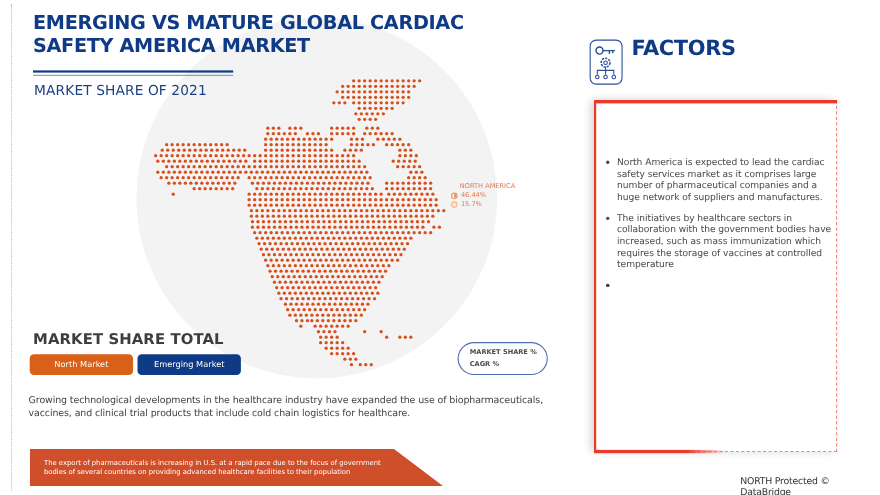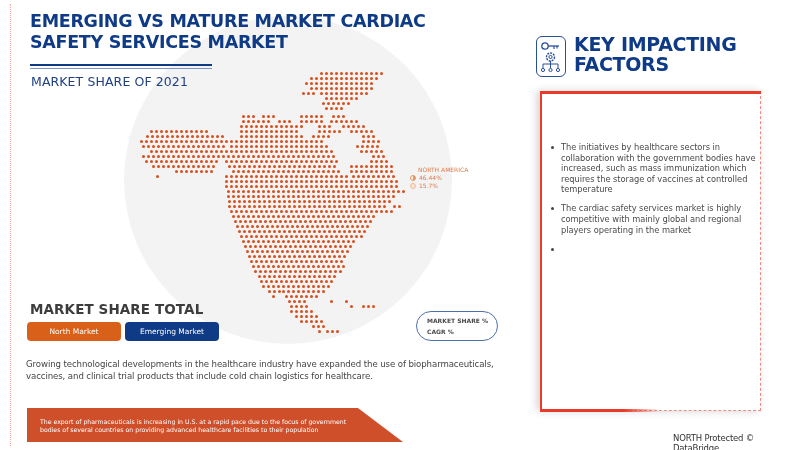--- a/index.html
+++ b/index.html
@@ -34,21 +34,21 @@
   .kif-list { position:absolute; left:551px; top:142px; width:205px; margin:0; padding:0; list-style:none; z-index:5; }
   .kif-item { position:relative; padding-left:10px; color:#4a4a4a; font-size:8.3px; line-height:10.6px; margin-bottom:8.5px; letter-spacing:-0.05px; }
   .kif-item .bullet { position:absolute; left:0; top:4px; width:3px; height:3px; border-radius:50%; background:#444; }
   .dmca { position:absolute; left:673px; top:433px; color:#333; font-size:8.5px; letter-spacing:-0.2px; z-index:3; }
 </style>
 </head>
 <body>
 
 <div class="left-dotline"></div>
 
-<div class="title">EMERGING VS MATURE MARKET CARDIAC SAFETY SERVICES MARKET</div>
+<div class="title">EMERGING VS MATURE GLOBAL CARDIAC SAFETY AMERICA MARKET</div>
 <div class="title-rule"></div>
 <div class="title-rule2"></div>
 <div class="subtitle">MARKET SHARE OF 2021</div>
 
 <div class="circle"></div>
 <div class="map" id="map">
     <span class="dot" style="left: 320px; top: 72px; background: rgb(216, 79, 28);"></span>
     <span class="dot" style="left: 325px; top: 72px; background: rgb(216, 79, 28);"></span>
     <span class="dot" style="left: 330px; top: 72px; background: rgb(216, 79, 28);"></span>
     <span class="dot" style="left: 335px; top: 72px; background: rgb(216, 79, 28);"></span>
@@ -1237,26 +1237,26 @@
     <circle cx="13.5" cy="20" r="4" fill="none" stroke="#2a4f9a" stroke-width="1.4" stroke-dasharray="2 1"></circle>
     <circle cx="13.5" cy="20" r="1.6" fill="none" stroke="#2a4f9a" stroke-width="1"></circle>
     <line x1="13.5" y1="24" x2="13.5" y2="31" stroke="#2a4f9a" stroke-width="1"></line>
     <polyline points="6,31 6,27 21,27 21,31" fill="none" stroke="#2a4f9a" stroke-width="1"></polyline>
     <circle cx="6" cy="33" r="1.6" fill="none" stroke="#2a4f9a" stroke-width="1"></circle>
     <circle cx="13.5" cy="33" r="1.6" fill="none" stroke="#2a4f9a" stroke-width="1"></circle>
     <circle cx="21" cy="33" r="1.6" fill="none" stroke="#2a4f9a" stroke-width="1"></circle>
   </svg>
 </div>
 <div class="kif-title">
-  <div>KEY IMPACTING</div>
   <div>FACTORS</div>
 </div>
 
 <div class="kif-box"></div>
 <div class="kif-top-solid"></div>
 <div class="kif-bottom-solid"></div>
 <ul class="kif-list">
+  <li class="kif-item"><span class="bullet"></span><span>North America is expected to lead the cardiac safety services market as it comprises large number of pharmaceutical companies and a huge network of suppliers and manufactures.</span></li>
   <li class="kif-item"><span class="bullet"></span><span>The initiatives by healthcare sectors in collaboration with the government bodies have increased, such as mass immunization which requires the storage of vaccines at controlled temperature</span></li>
-  <li class="kif-item"><span class="bullet"></span><span>The cardiac safety services market is highly competitive with mainly global and regional players operating in the market</span></li>
+  <li class="kif-item"><span class="bullet"></span></li>
   <li class="kif-item"><span class="bullet"></span></li>
 </ul>
 
 <div class="dmca">NORTH Protected © DataBridge</div>
 
 </body></html>

